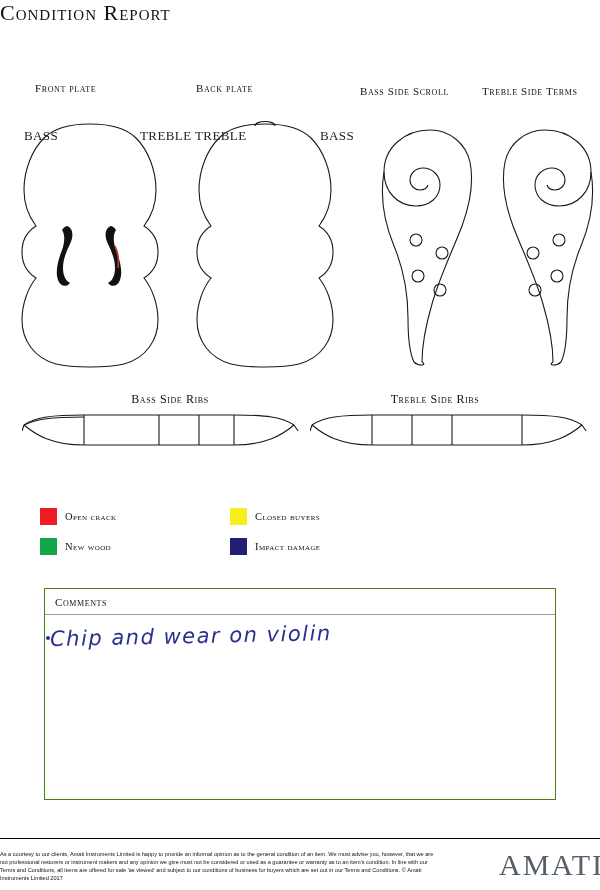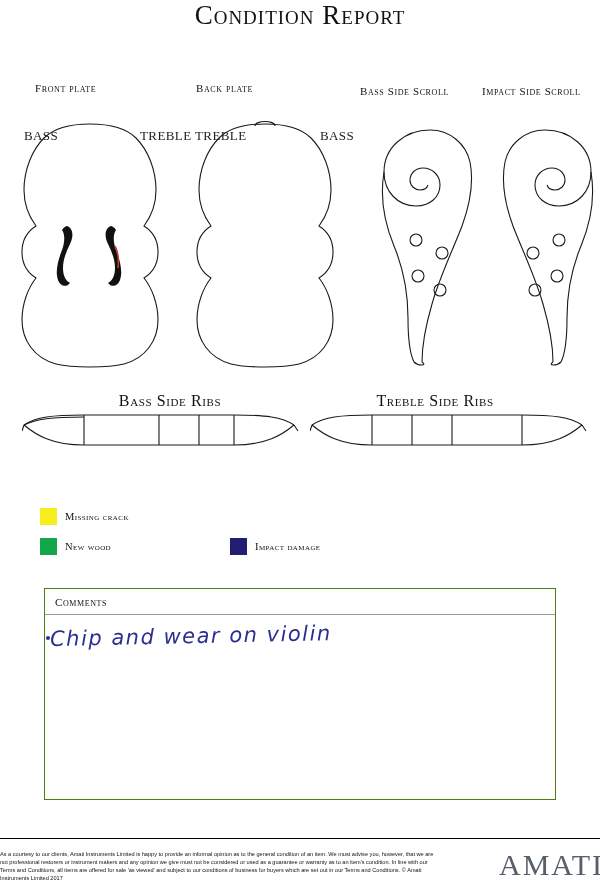--- a/index.html
+++ b/index.html
@@ -4,38 +4,38 @@
 <style>
   html,body{margin:0;padding:0;}
   body{
     width:600px;height:890px;background:#ffffff;
     font-family:"Liberation Serif", serif;color:#1a1a1a;
     position:relative;overflow:hidden;
   }
   .page{position:relative;width:600px;height:890px;}
 
   .title{
-    position:absolute;top:0px;left:0;width:600px;text-align:center;
+    position:absolute;top:0px;left:0;width:600px;text-align:left;
     font-family:"Liberation Serif", serif;
-    font-size:27px;letter-spacing:1px;color:#111;
+    font-size:22px;letter-spacing:1px;color:#111;
     font-variant:small-caps;
   }
 
   .plate-label{
     position:absolute;font-variant:small-caps;
     font-size:11px;letter-spacing:0.6px;color:#111;
   }
   .side-tag{
     position:absolute;font-variant:small-caps;font-size:13px;
     letter-spacing:0.4px;color:#222;
   }
 
   .ribs-label{
     position:absolute;text-align:center;font-variant:small-caps;
-    font-size:16px;letter-spacing:0.6px;color:#111;
+    font-size:12px;letter-spacing:0.6px;color:#111;
   }
 
   
   .legend{position:absolute;left:40px;top:508px;width:540px;}
   .legend-row{display:flex;width:100%;margin-bottom:13px;}
   .legend-item{display:flex;align-items:center;}
   .legend-item.c1{width:190px;}
   .legend-item.c2{width:190px;}
   .legend-item.c3{width:160px;}
   .swatch{width:17px;height:17px;display:inline-block;margin-right:8px;}
@@ -84,21 +84,21 @@
 </head>
 <body>
 
 <div class="page">
 
   <div class="title">Condition Report</div>
 
   <div class="plate-label" style="left:35px;top:82px;width:110px;">Front plate</div>
   <div class="plate-label" style="left:196px;top:82px;width:110px;">Back plate</div>
   <div class="plate-label" style="left:360px;top:85px;width:115px;">Bass Side Scroll</div>
-  <div class="plate-label" style="left:482px;top:85px;width:118px;">Impact Side Scroll</div>
+  <div class="plate-label" style="left:482px;top:85px;width:118px;">Treble Side Terms</div>
 
   <div class="side-tag" style="left:24px;top:128px;">BASS</div>
   <div class="side-tag" style="left:140px;top:128px;">TREBLE</div>
   <div class="side-tag" style="left:195px;top:128px;">TREBLE</div>
   <div class="side-tag" style="left:320px;top:128px;">BASS</div>
 
   <div style="position:absolute;left:10px;top:118px;">
     <svg width="160" height="250" viewBox="0 0 160 250">
       <path class="stroke" d="M80 6 C62 6 44 10 34 20 C22 32 14 52 14 72 C14 88 20 100 26 108
         C18 113 12 122 12 134 C12 146 18 155 26 160
@@ -182,23 +182,27 @@
       <path class="stroke" d="M2 20 C14 12 30 10 62 10 L212 10 C244 10 260 12 272 20"></path>
       <path class="stroke" d="M62 10 L62 40 M212 10 L212 40"></path>
       <path class="stroke" d="M2 20 C14 30 30 40 62 40 L212 40 C244 40 260 30 272 20"></path>
       <path class="stroke" d="M102 10 L102 40 M142 10 L142 40"></path>
       <path class="stroke" d="M272 20 L276 26 M2 20 L0 26"></path>
     </svg>
   </div>
 
   <div class="legend">
     <div class="legend-row">
+      <div class="legend-item c1">
+        <span class="swatch" style="background:#ed1c24;"></span>
+        <span class="legend-text">Open crack</span>
+      </div>
       <div class="legend-item c2">
         <span class="swatch" style="background:#f7ef1d;"></span>
-        <span class="legend-text">Missing crack</span>
+        <span class="legend-text">Closed buyers</span>
       </div>
     </div>
     <div class="legend-row">
       <div class="legend-item c1">
         <span class="swatch" style="background:#14a64a;"></span>
         <span class="legend-text">New wood</span>
       </div>
       <div class="legend-item c2">
         <span class="swatch" style="background:#221f72;"></span>
         <span class="legend-text">Impact damage</span>

